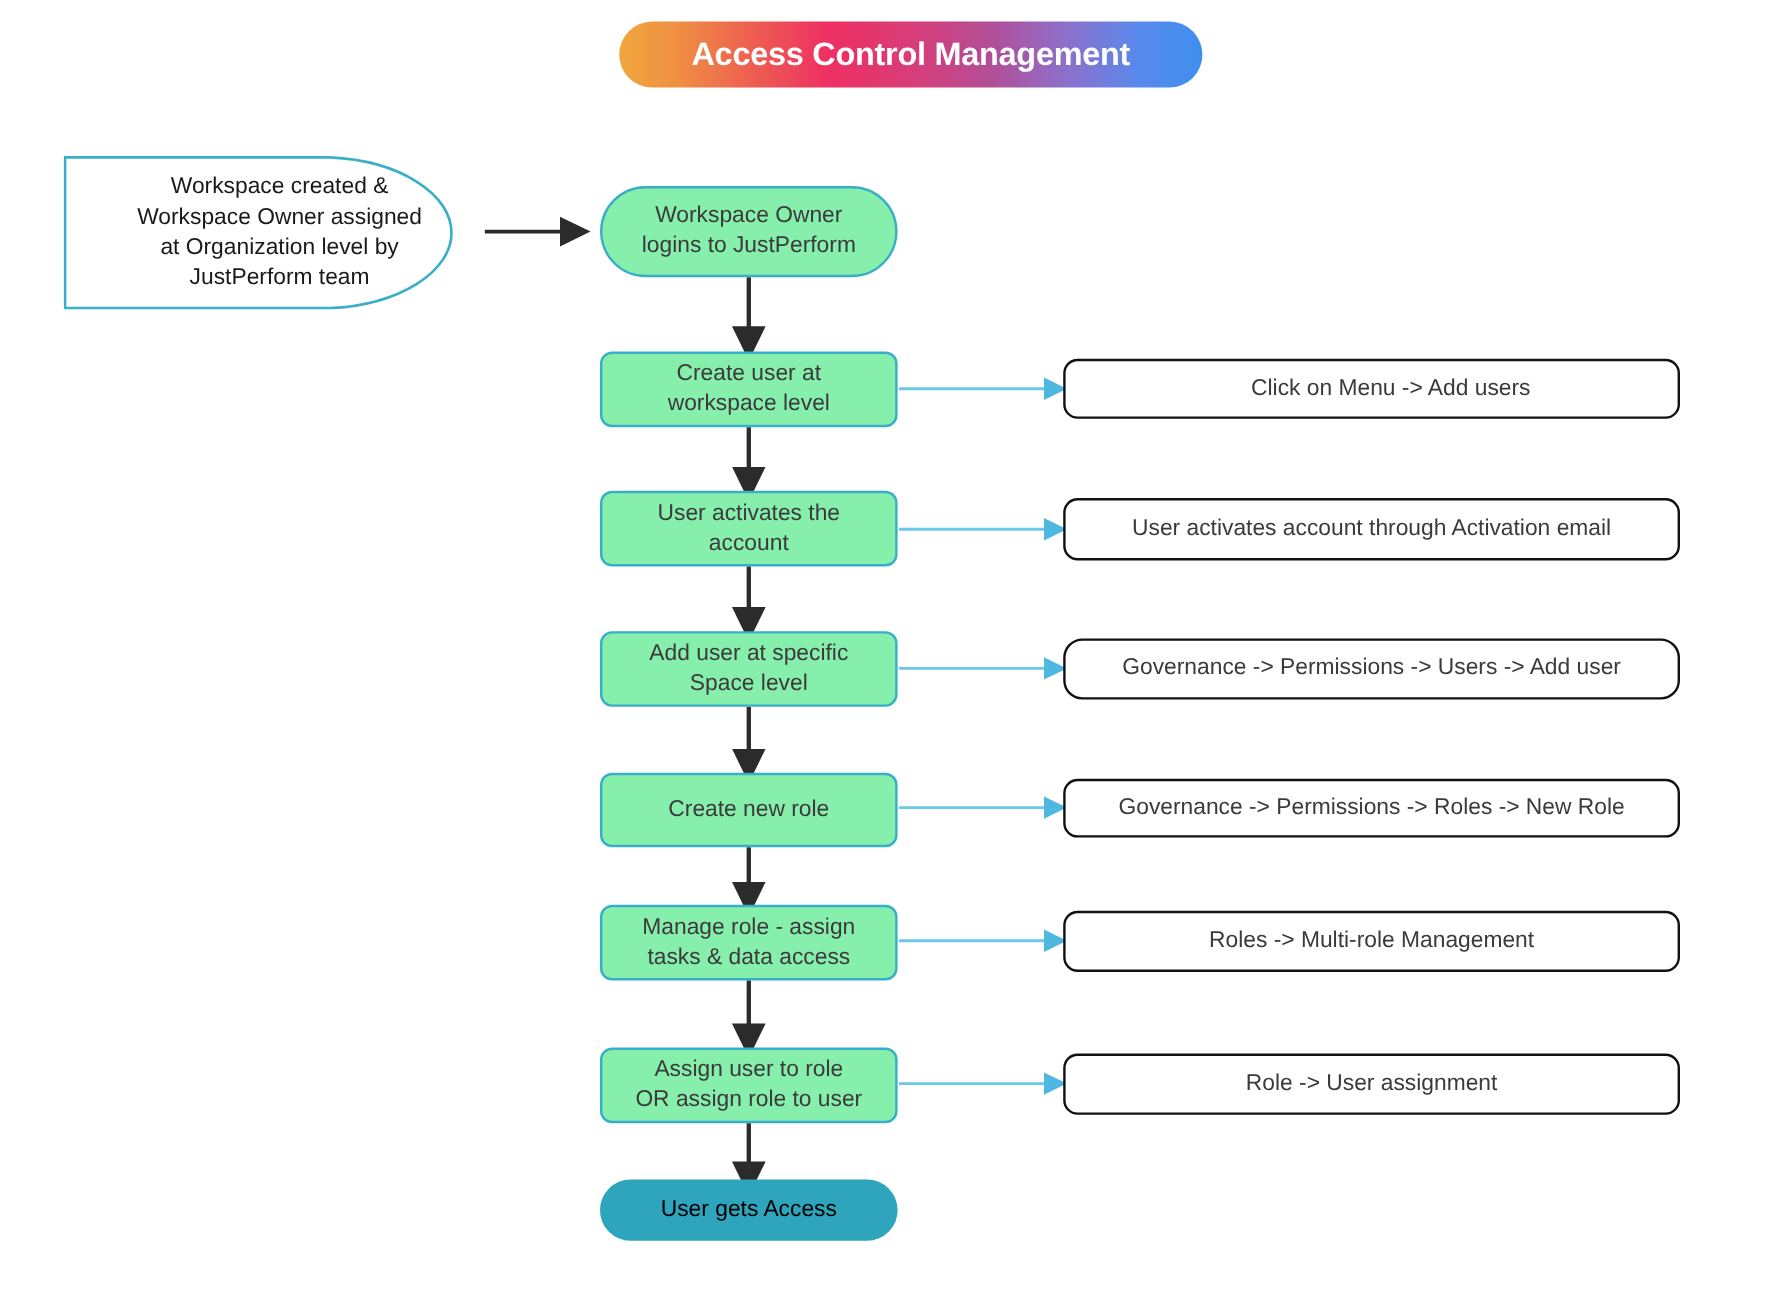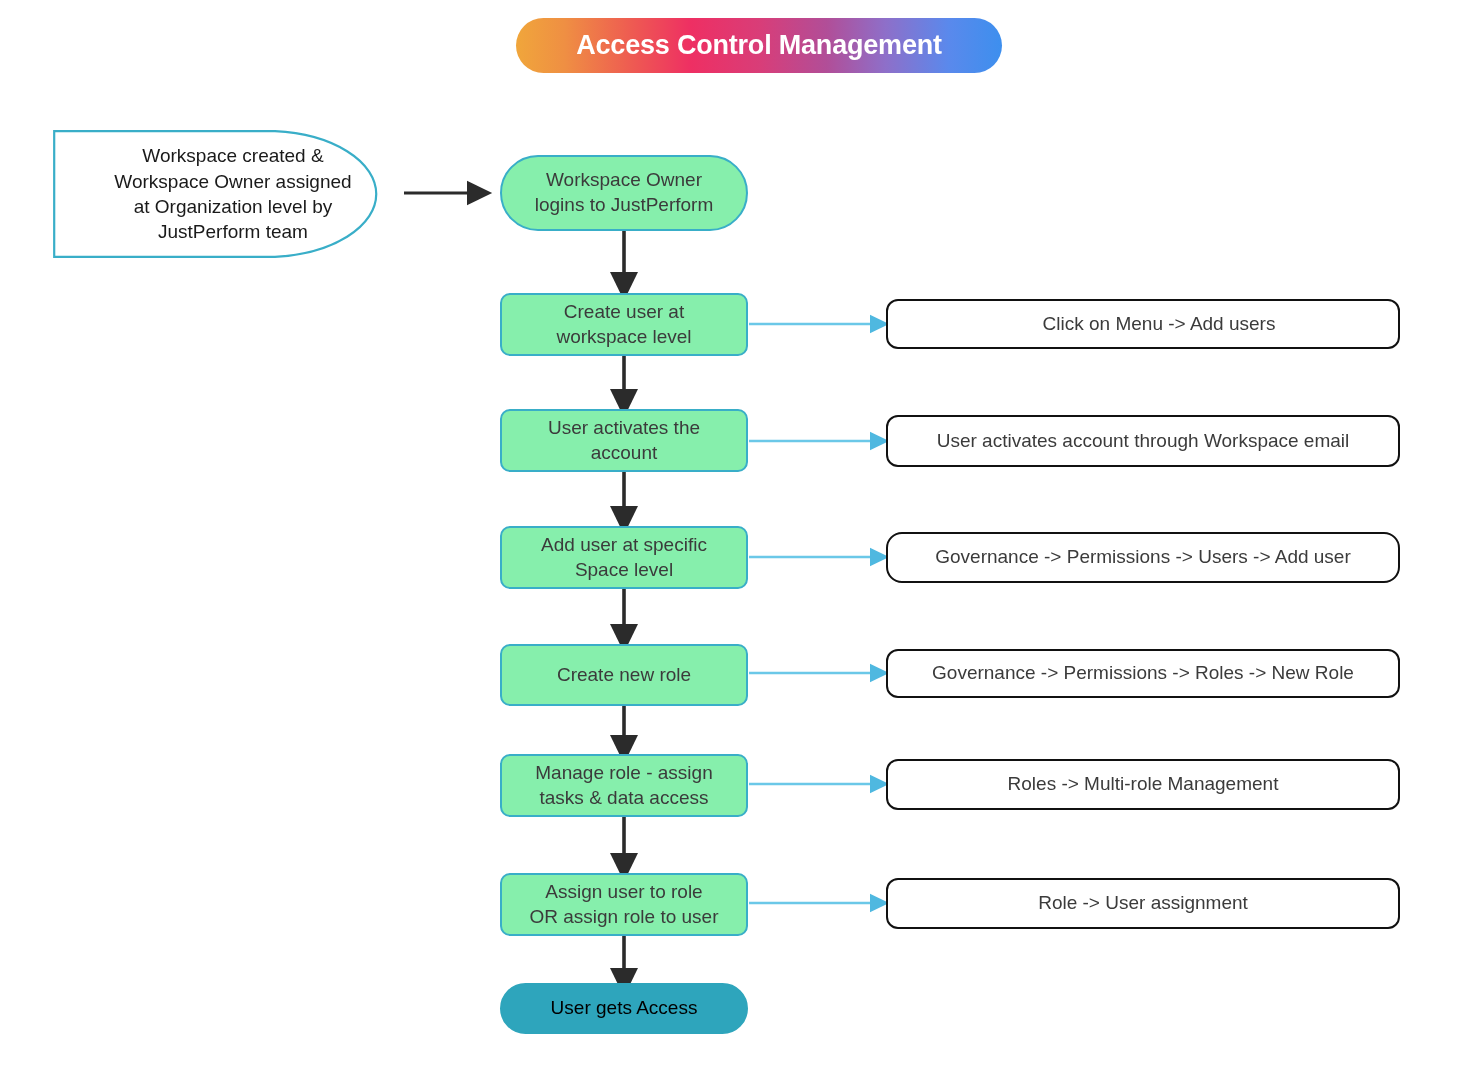--- a/index.html
+++ b/index.html
@@ -232,21 +232,21 @@
   <div class="node box" style="top:754px; height:63px;">Manage role - assign
 tasks &amp; data access</div>
 
   <div class="node box" style="top:873px; height:63px;">Assign user to role
 OR assign role to user</div>
 
   <div class="node terminal" style="top:983px; height:51px;">User gets Access</div>
 
   <div class="annot" style="left:886px; top:299px; width:514px; height:50px;padding-left:32px;">Click on Menu -&gt; Add users</div>
 
-  <div class="annot" style="left:886px; top:415px; width:514px; height:52px;">User activates account through Workspace email</div>
+  <div class="annot" style="left:886px; top:415px; width:514px; height:52px;">User activates account through Activation email</div>
 
   <div class="annot" style="left:886px; top:532px; width:514px; height:51px;border-radius:16px;">Governance -&gt; Permissions  -&gt; Users -&gt; Add user</div>
 
   <div class="annot" style="left:886px; top:649px; width:514px; height:49px;">Governance -&gt; Permissions  -&gt; Roles -&gt; New Role</div>
 
   <div class="annot" style="left:886px; top:759px; width:514px; height:51px;">Roles -&gt; Multi-role Management</div>
 
   <div class="annot" style="left:886px; top:878px; width:514px; height:51px;">Role -&gt; User assignment</div>
 
 </div>

